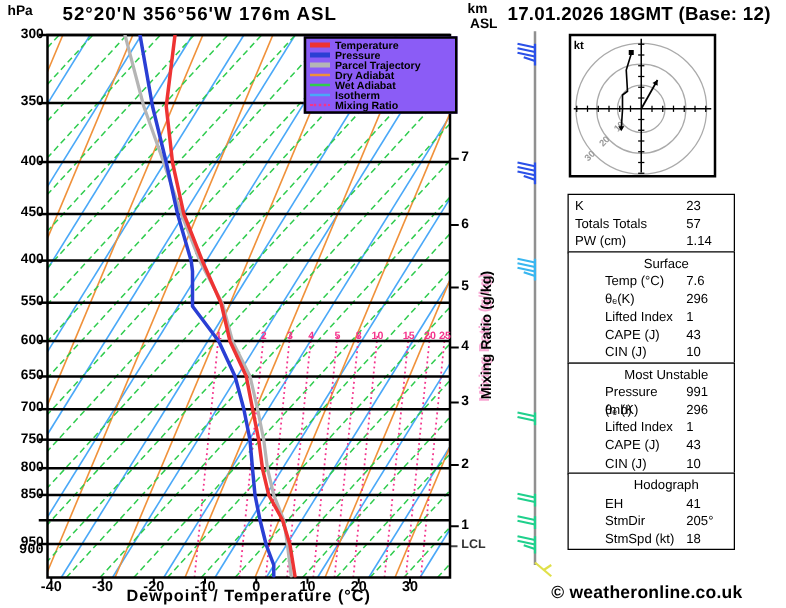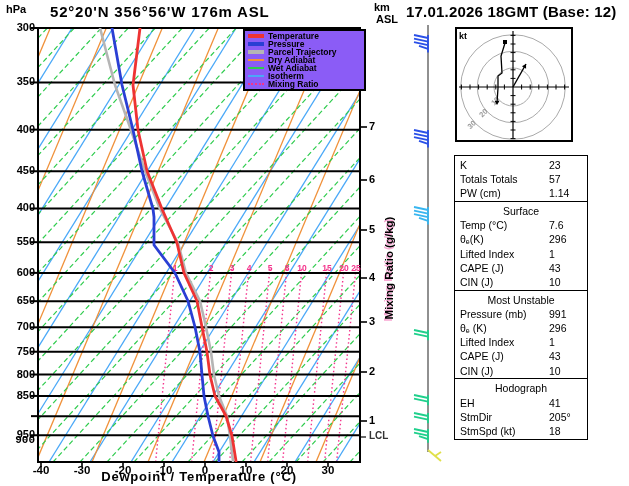--- a/index.html
+++ b/index.html
@@ -20,21 +20,21 @@
   .copyright{left:441px;top:465px;font-size:14px;letter-spacing:.2px;}
   
   .legend{left:243px;top:29px;width:123px;height:62px;border:2px solid #000;background:#8b5cf6;
           display:flex;flex-direction:column;justify-content:space-between;padding:1px 0;box-sizing:border-box;}
   .litem{display:flex;align-items:center;gap:4px;padding-left:3px;height:8px;}
   .lsample{width:16px;flex:0 0 16px;}
   .litem span{font-size:8.5px;font-weight:bold;white-space:nowrap;}
   
   .tablebox{left:454px;top:155px;width:134px;}
   .tsec{border:1.5px solid #000;background:#fff;box-sizing:border-box;padding:2px 0 1px 0;}
-  .tsec + .tsec{margin-top:-1.5px;}
+  .tsec + .tsec{margin-top:-1.5px;padding-left:24px;}
   .thead{text-align:center;font-size:10.5px;height:14.2px;line-height:14.2px;}
   .trow{display:flex;font-size:10.5px;height:14.2px;line-height:14.2px;padding-left:5px;}
   .tlabel{flex:1;}
   .tval{width:38px;text-align:left;}
 </style>
 </head>
 <body>
 
 <div class="screen">
 
@@ -432,13 +432,14 @@
           <span class="tlabel">StmDir</span>
           <span class="tval">205°</span>
         </div>
         <div class="trow">
           <span class="tlabel">StmSpd (kt)</span>
           <span class="tval">18</span>
         </div>
       </div>
     </div>
 
+  <span class="abs b copyright">© weatheronline.co.uk</span>
 </div>
 
 </body></html>

